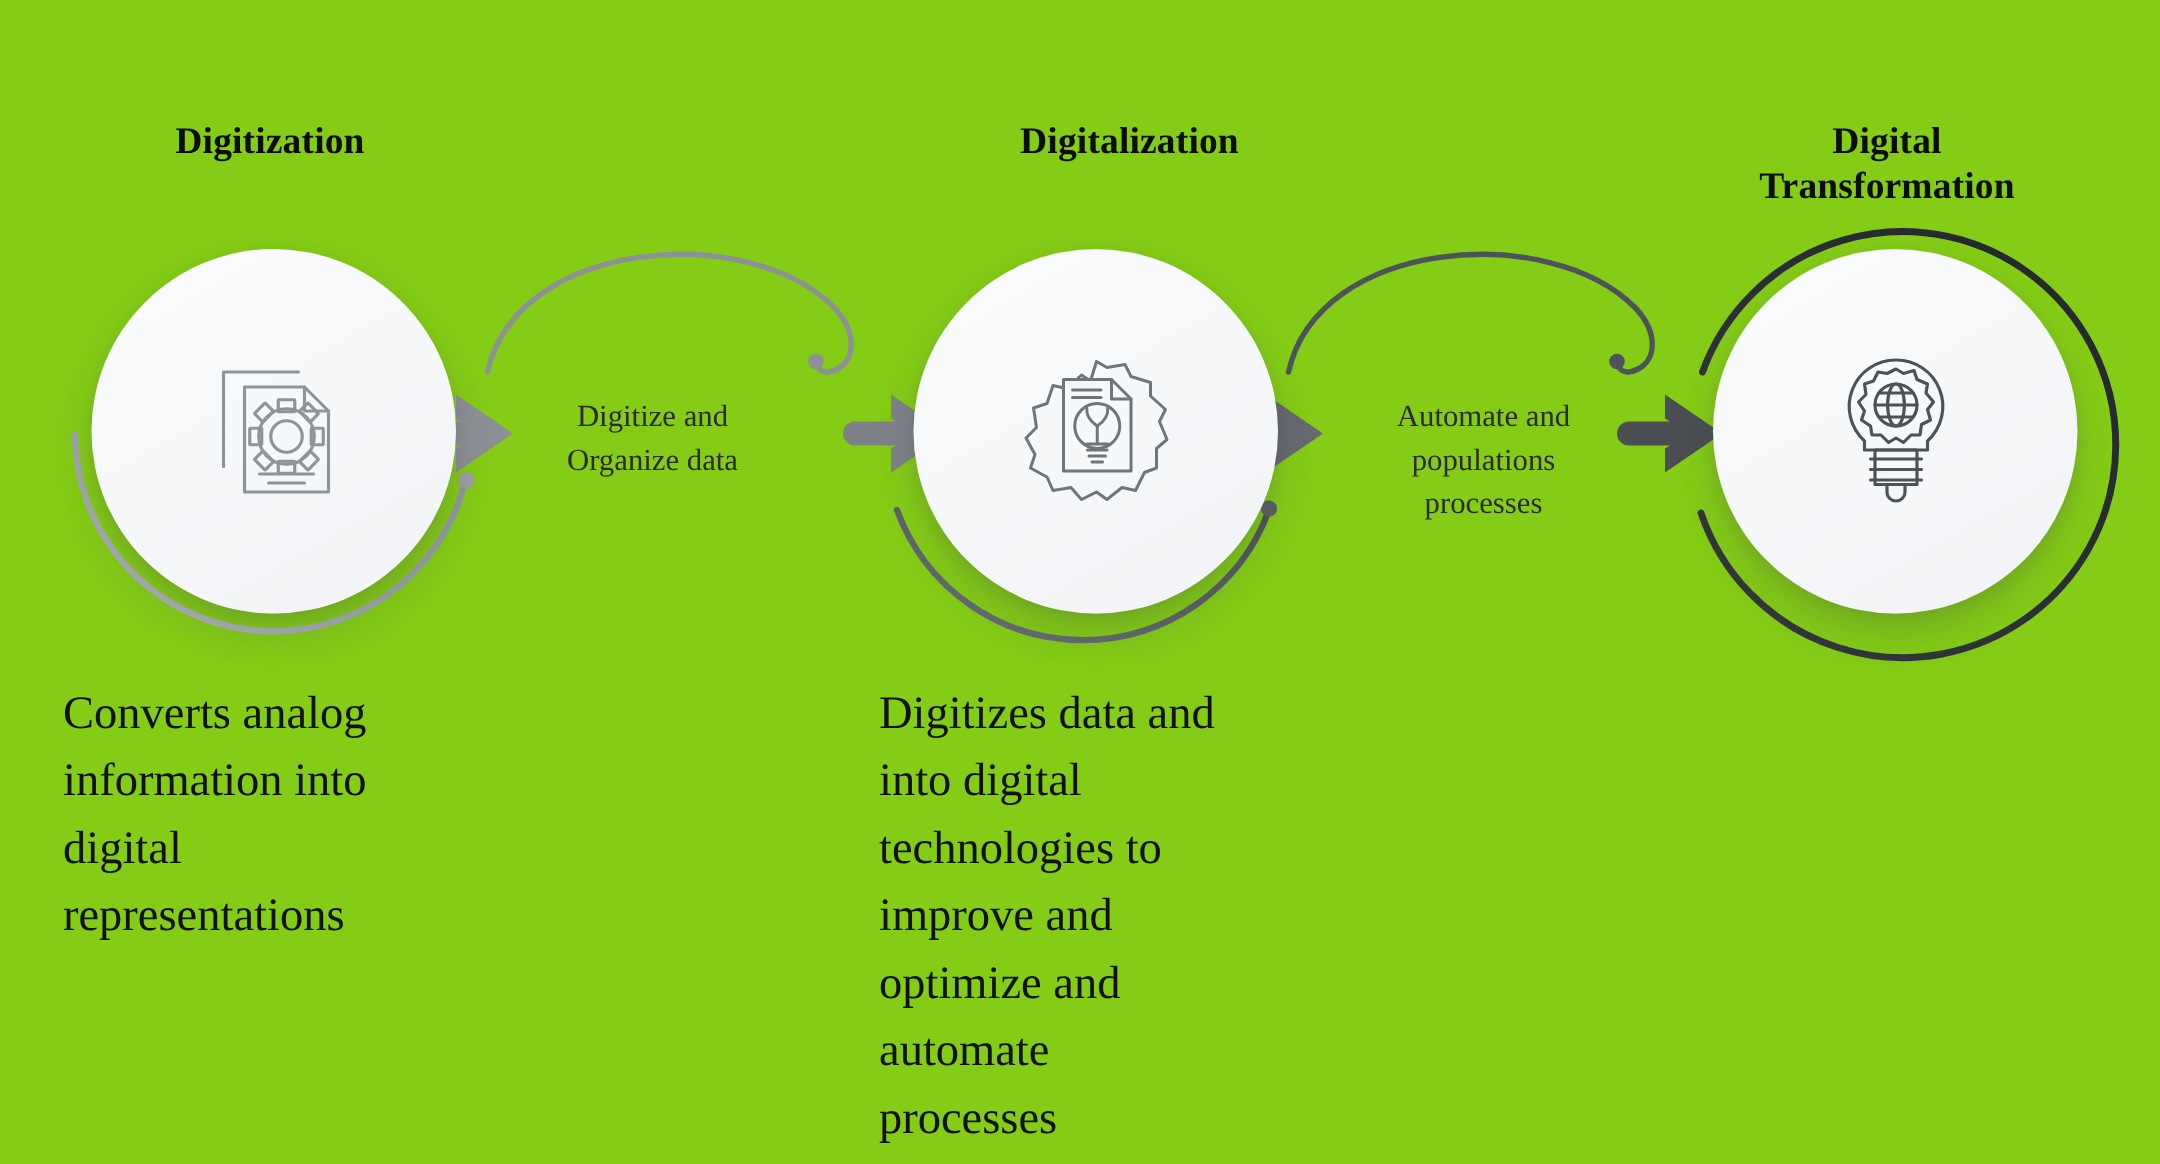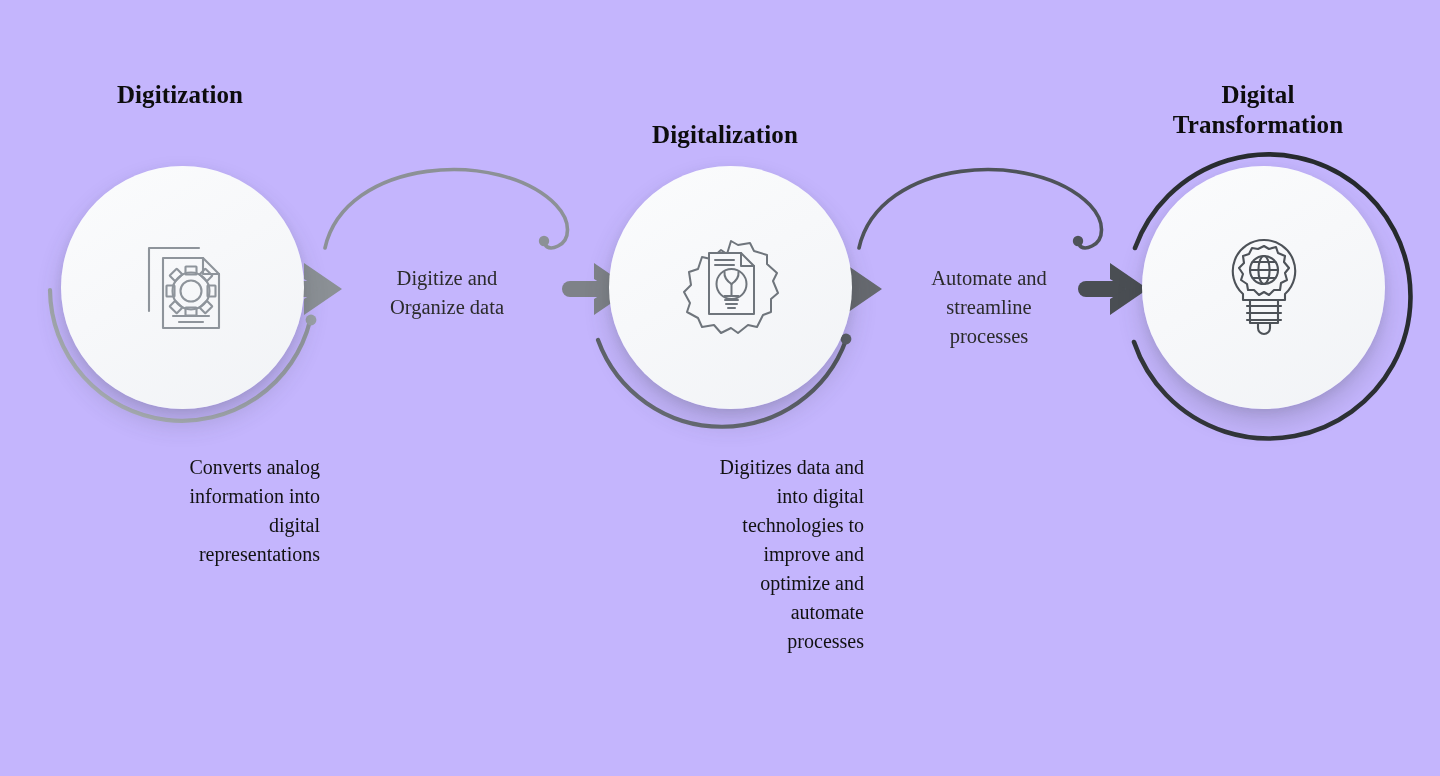--- a/index.html
+++ b/index.html
@@ -13,21 +13,21 @@
     width: 1440px;
     height: 776px;
     font-family: "Liberation Serif", "DejaVu Serif", serif;
     overflow: hidden;
   }
 
   #stage {
     position: relative;
     width: 1440px;
     height: 776px;
-    background: #c4b5fd;
+    background: #84cc16;
   }
 
   
   #art {
     position: absolute;
     left: 0; top: 0;
     width: 1440px;
     height: 776px;
     pointer-events: none;
   }
@@ -37,21 +37,21 @@
     position: absolute;
     text-align: center;
     font-weight: bold;
     font-size: 25px;
     line-height: 1.2;
     color: #0d0d0d;
     letter-spacing: 0.1px;
     white-space: pre-line;
   }
   .heading.h1 { left: 40px;   top: 80px;  width: 280px; }
-  .heading.h2 { left: 585px;  top: 80px;  width: 280px; margin-top: 40px; }
+  .heading.h2 { left: 613px;  top: 80px;  width: 280px; }
   .heading.h3 { left: 1118px; top: 80px;  width: 280px; }
 
   
   .node {
     position: absolute;
     border-radius: 50%;
     background: linear-gradient(150deg, #fbfcfd 0%, #f7f8fa 45%, #f1f3f6 100%);
     box-shadow:
       0 14px 26px rgba(60,64,72,0.20),
       0 3px 8px rgba(60,64,72,0.10);
@@ -67,28 +67,28 @@
 
   
   .conn-label {
     position: absolute;
     text-align: center;
     font-size: 20.5px;
     line-height: 1.42;
     color: #2b2b2b;
     white-space: pre-line;
   }
-  .conn-label.c1 { left: 344px; top: 264px; width: 206px; }
+  .conn-label.c1 { left: 332px; top: 264px; width: 206px; }
   .conn-label.c2 { left: 886px; top: 264px; width: 206px; }
 
   
   .desc {
     position: absolute;
-    text-align: right;
-    font-size: 20px;
+    text-align: left;
+    font-size: 31px;
     line-height: 1.45;
     color: #111111;
     white-space: pre-line;
   }
   .desc.d1 { left: 42px;   top: 453px; width: 278px; }
   .desc.d2 { left: 586px;  top: 453px; width: 278px; }
   .desc.d3 { left: 1118px; top: 453px; width: 280px; }
 </style>
 </head>
 <body>
@@ -278,21 +278,21 @@
           <path d="M 46.6 32 L 69.4 32"></path>
           <path d="M 46.6 48 L 69.4 48"></path>
         </g>
       </svg>
     </span>
   </div>
 
   <div class="conn-label c1">Digitize and
 Organize data</div>
   <div class="conn-label c2">Automate and
-streamline
+populations
 processes</div>
 
   <div class="desc d1">Converts analog
 information into
 digital
 representations</div>
   <div class="desc d2">Digitizes data and
 into digital
 technologies to
 improve and

